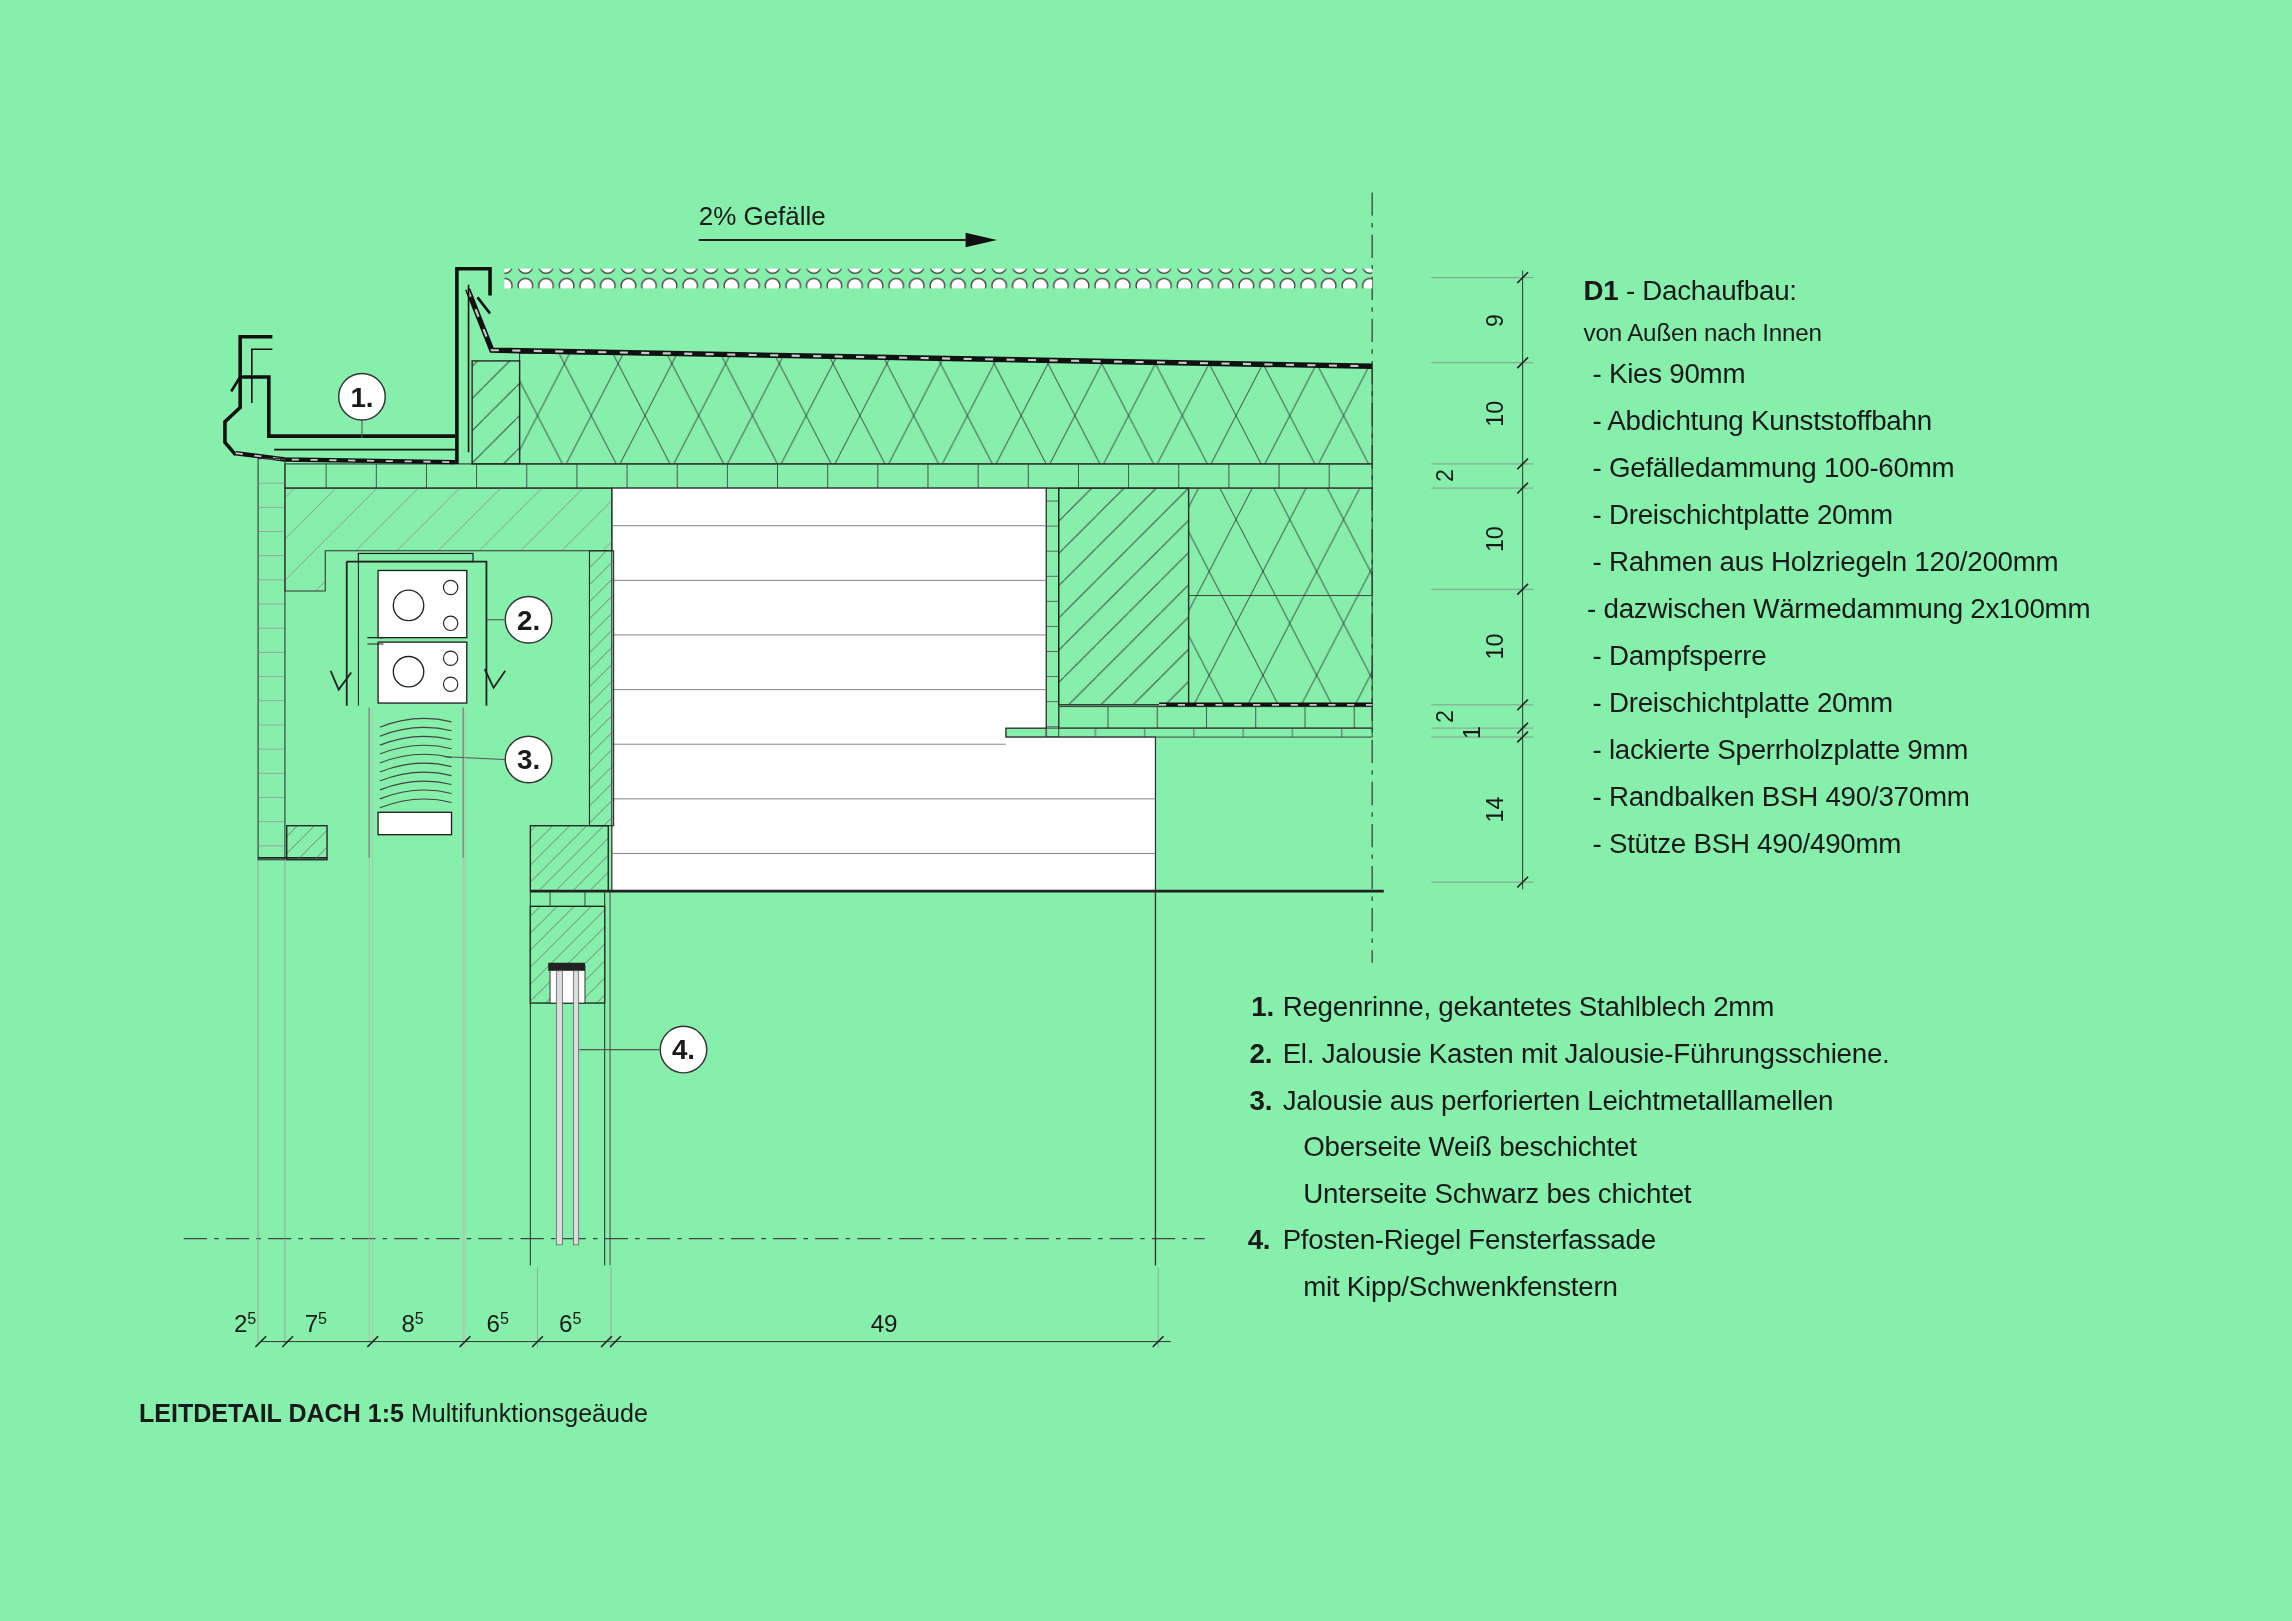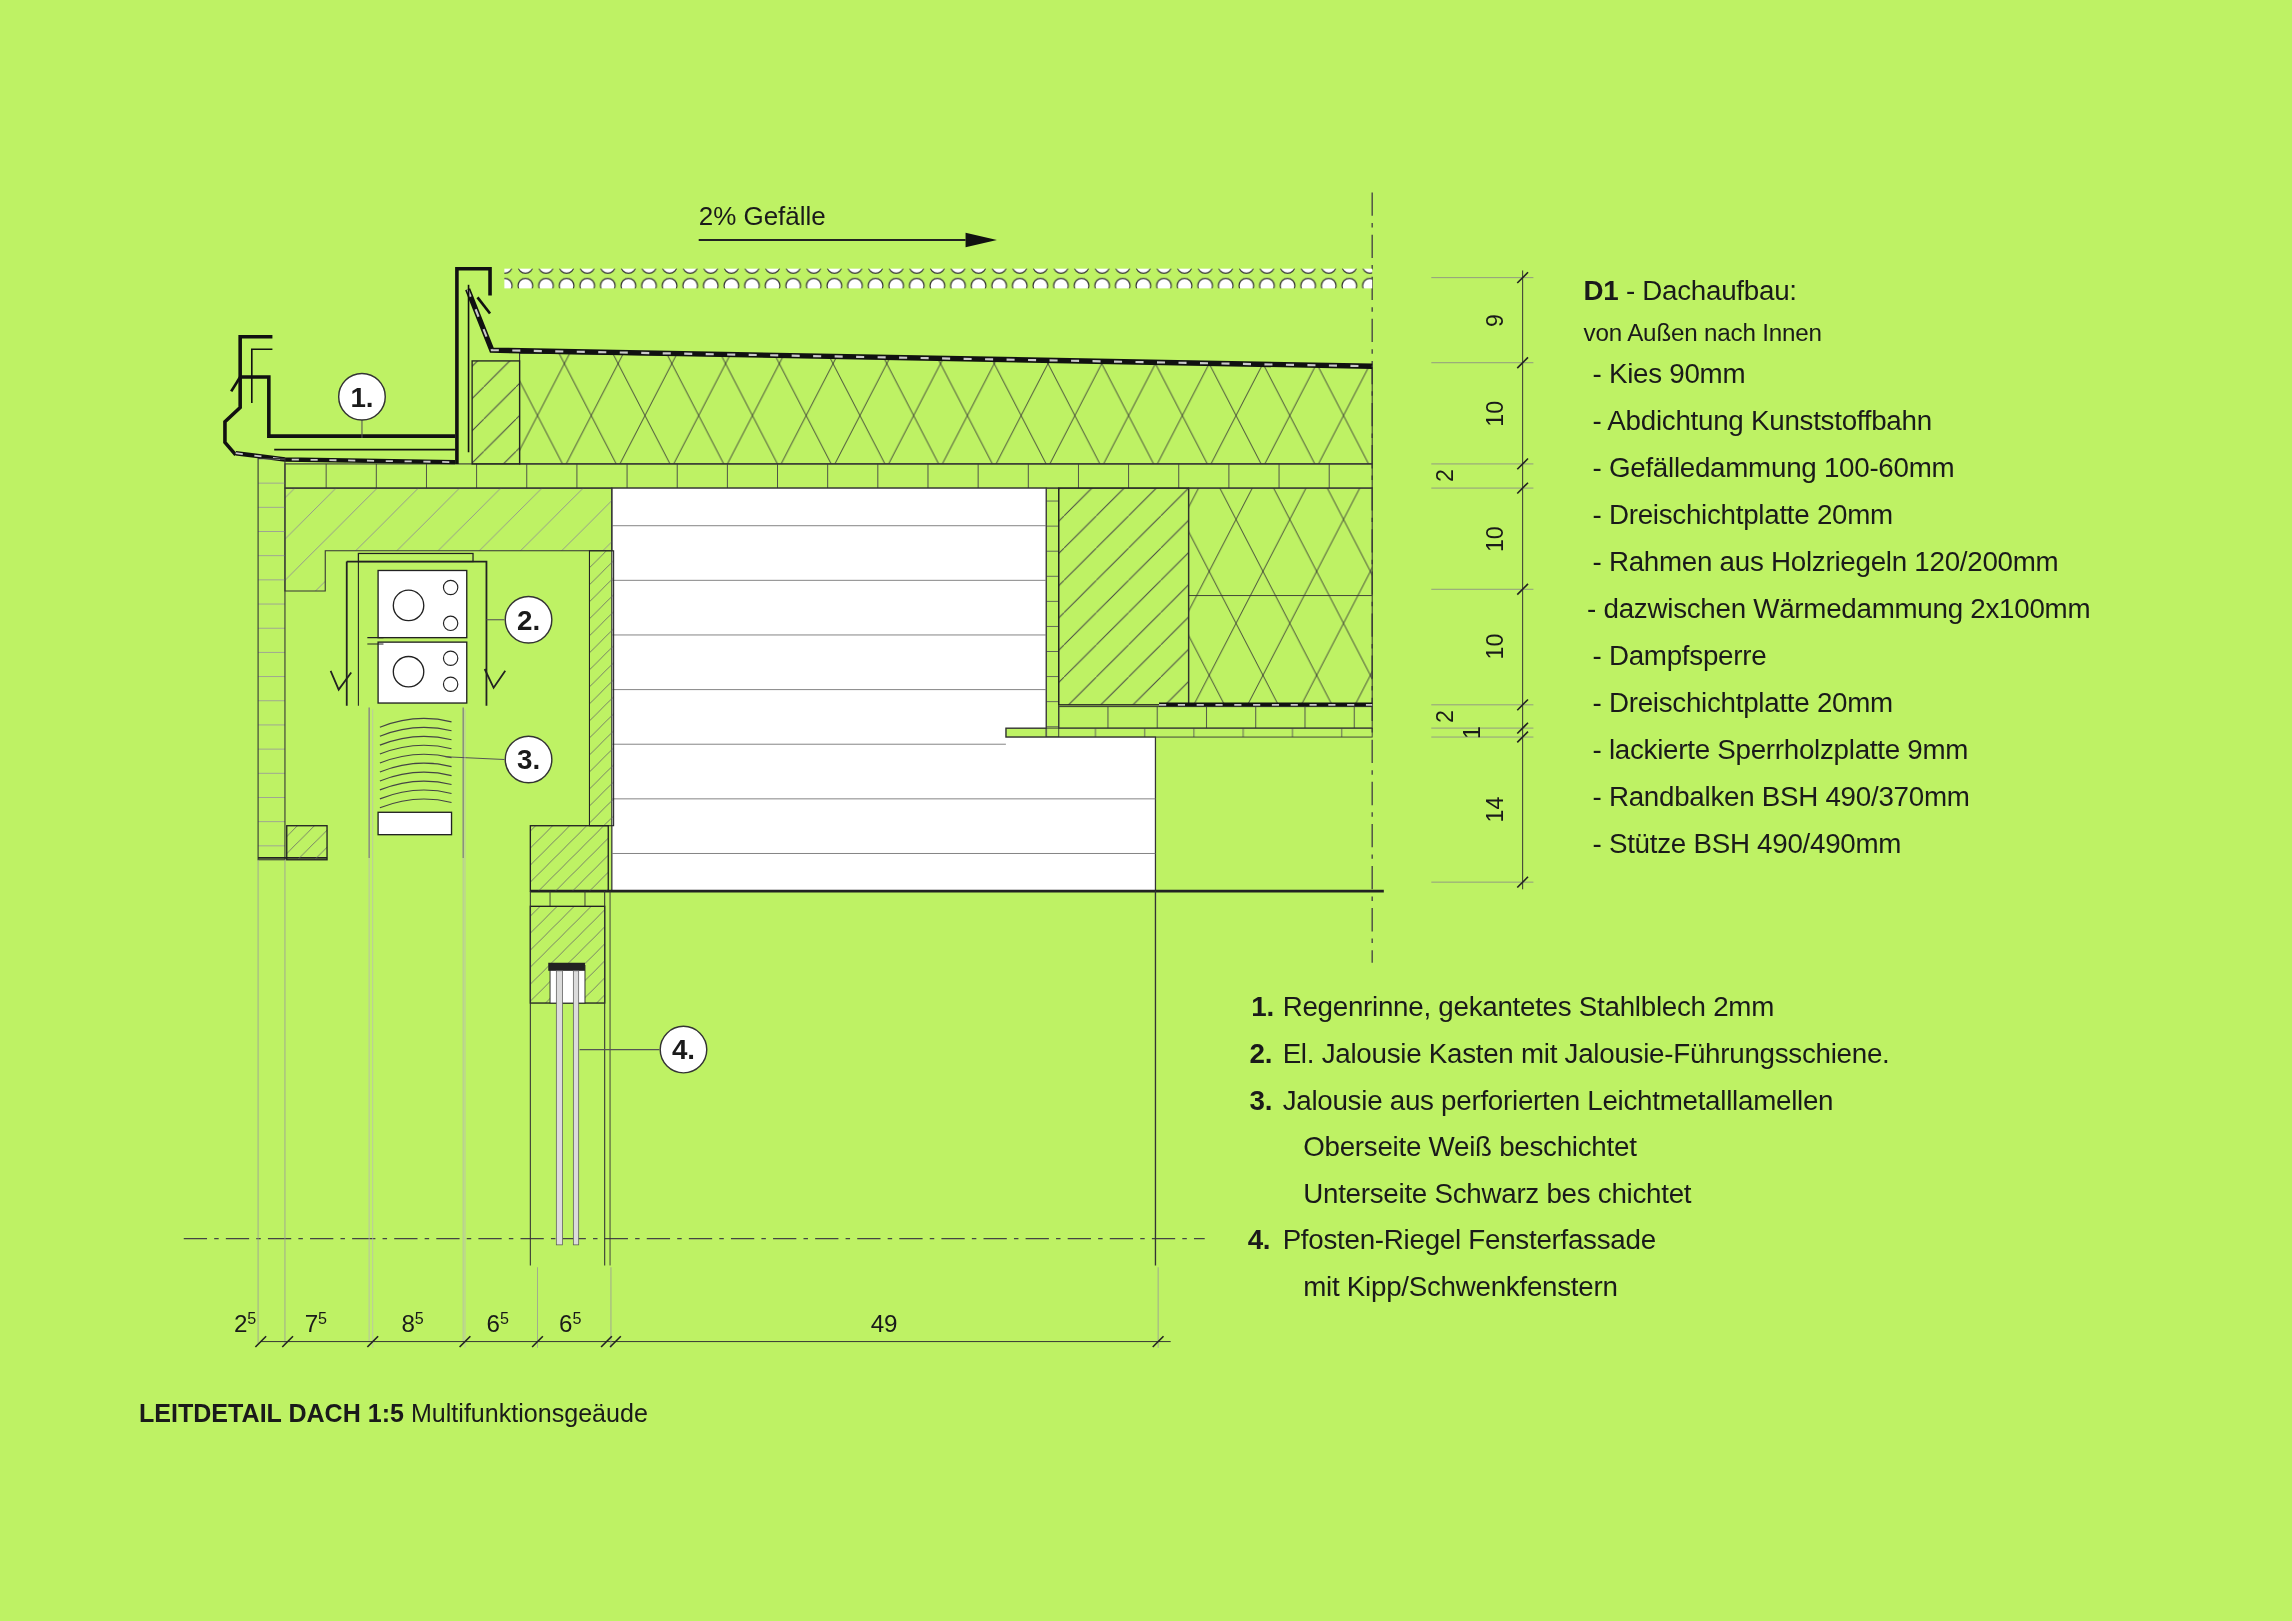--- a/index.html
+++ b/index.html
@@ -1,16 +1,16 @@
 <!DOCTYPE html>
 <html style="font-size:14.3px"><head>
 <meta charset="utf-8">
 <style>
   html,body{margin:0;padding:0;background:#ffffff;}
-  .stage{position:relative;width:2293px;height:1621px;background:#bef264;overflow:hidden;
+  .stage{position:relative;width:2293px;height:1621px;background:#86efac;overflow:hidden;
          font-family:"Liberation Sans",sans-serif;}
   svg{position:absolute;left:0;top:0;}
   text{fill:#1a1a1a;}
   .t-note{font-size:31px;letter-spacing:-0.3px;}
   .t-legend{font-size:31px;letter-spacing:-0.3px;}
   .t-sub{font-size:27px;letter-spacing:-0.2px;}
   .t-dim{font-size:27px;}
   .t-dimv{font-size:26px;}
   .t-call{font-size:31px;font-weight:bold;}
   .t-title{font-size:28px;}

